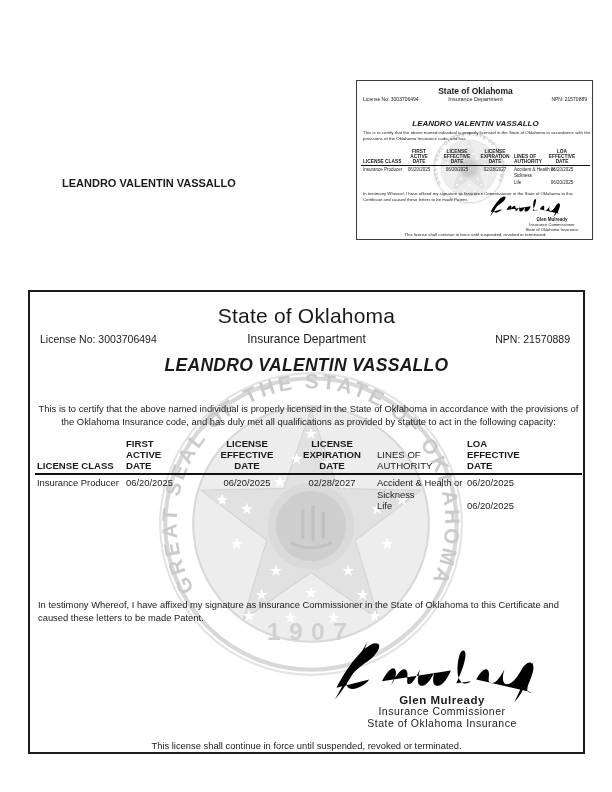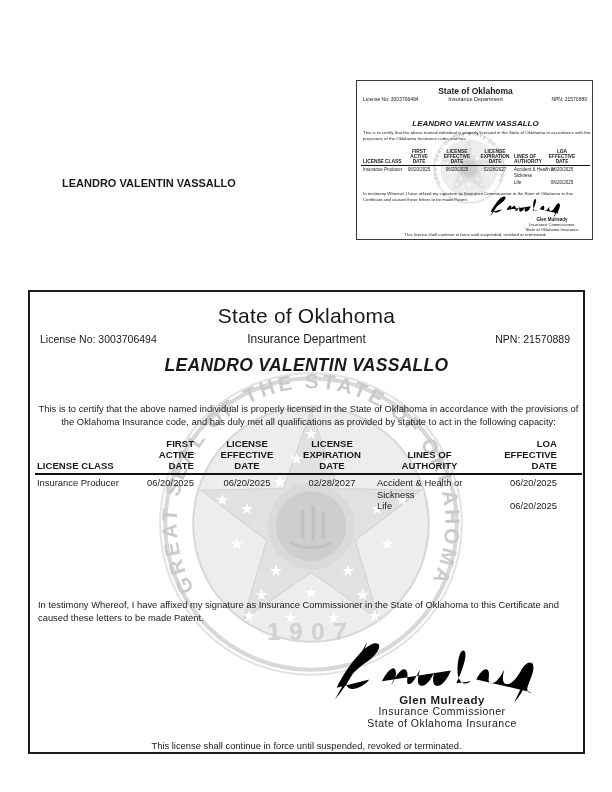--- a/index.html
+++ b/index.html
@@ -28,31 +28,31 @@
   .wm { position:absolute; z-index:0; opacity:.95; }
 
   
   .m-title   { left:0; right:0; top:12px; font-size:21px; letter-spacing:.2px; }
   .m-lic     { left:10px; top:41px; font-size:10.5px; }
   .m-dept    { left:0; right:0; top:40px; font-size:12px; }
   .m-npn     { right:13px; top:41px; font-size:10.5px; }
   .m-name    { left:0; right:0; top:63px; font-size:17.5px; font-weight:bold; font-style:italic; letter-spacing:.3px; }
   .m-certify { left:6px; top:110px; width:545px; font-size:9.4px; line-height:13px; }
   .m-h3      { top:146px; font-size:9.6px; line-height:11px; font-weight:bold; }
-  .m-h2      { top:157px; font-size:9.6px; line-height:11px; font-weight:bold;text-align:center; }
+  .m-h2      { top:157px; font-size:9.6px; line-height:11px; font-weight:normal; }
   .m-h1      { top:168px; font-size:9.6px; line-height:11px; font-weight:bold; }
   .m-rule    { left:5px; top:181px; width:547px; height:2px; background:#111; }
   .m-cell    { top:185px; font-size:9.4px; line-height:11.5px; }
   .m-cell2   { top:208px; font-size:9.4px; }
   .c1 { left:7px; }
-  .c2 { left:84px;  width:80px; text-align:right; }
+  .c2 { left:96px;  width:80px; text-align:left; }
   .c3 { left:172px; width:90px; text-align:center; }
   .c4 { left:257px; width:90px; text-align:center; }
   .c5 { left:347px; width:105px; }
-  .c6 { left:437px; width:90px; text-align:right; }
+  .c6 { left:437px; width:90px; text-align:left; }
   .m-testimony { left:8px; top:307px; width:545px; font-size:9.4px; line-height:12.5px; }
   .m-signature { left:290px; top:344px; width:240px; height:68px; overflow:visible; }
   .m-sigblock  { left:312px; top:402px; width:200px; text-align:center; letter-spacing:.5px; }
   .m-signer-name { font-size:11.5px; font-weight:bold; }
   .m-signer-title,.m-signer-org { font-size:10.5px; line-height:11.5px; }
   .m-footer  { left:0; right:0; top:448px; font-size:9.4px; }
   .wm-main { left:126px; top:77px; width:310px; height:310px; }
 
   
   .s-title   { left:0; right:0; top:10px; font-size:17px; font-weight:bold; }

